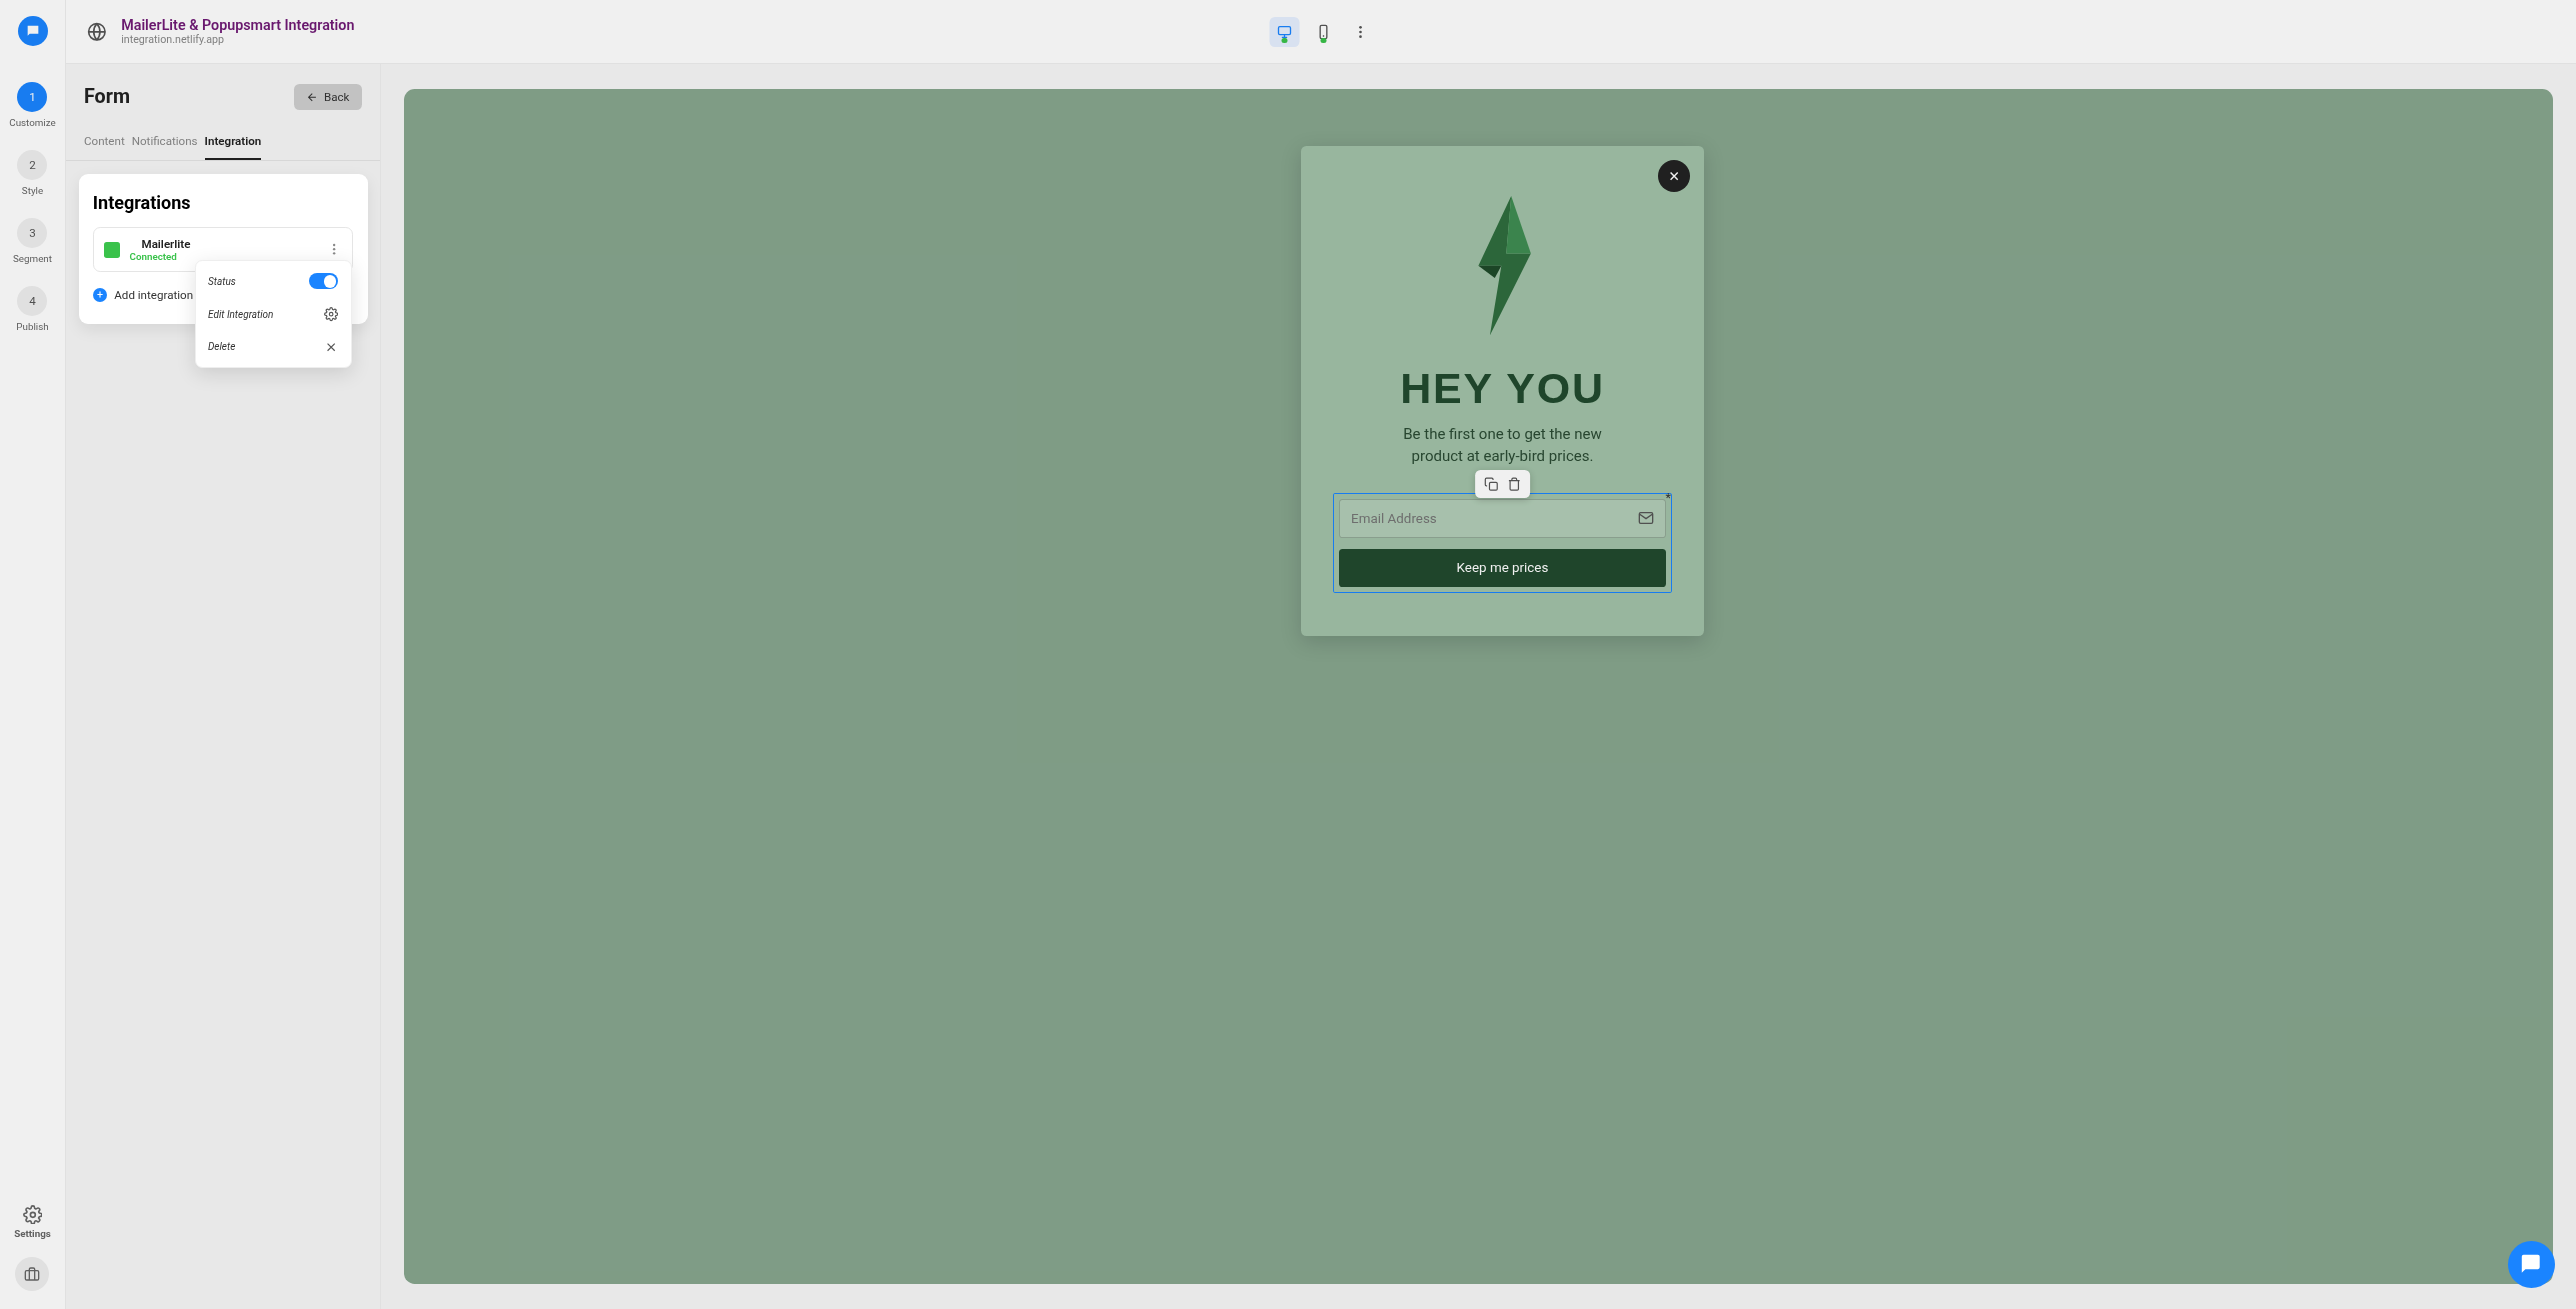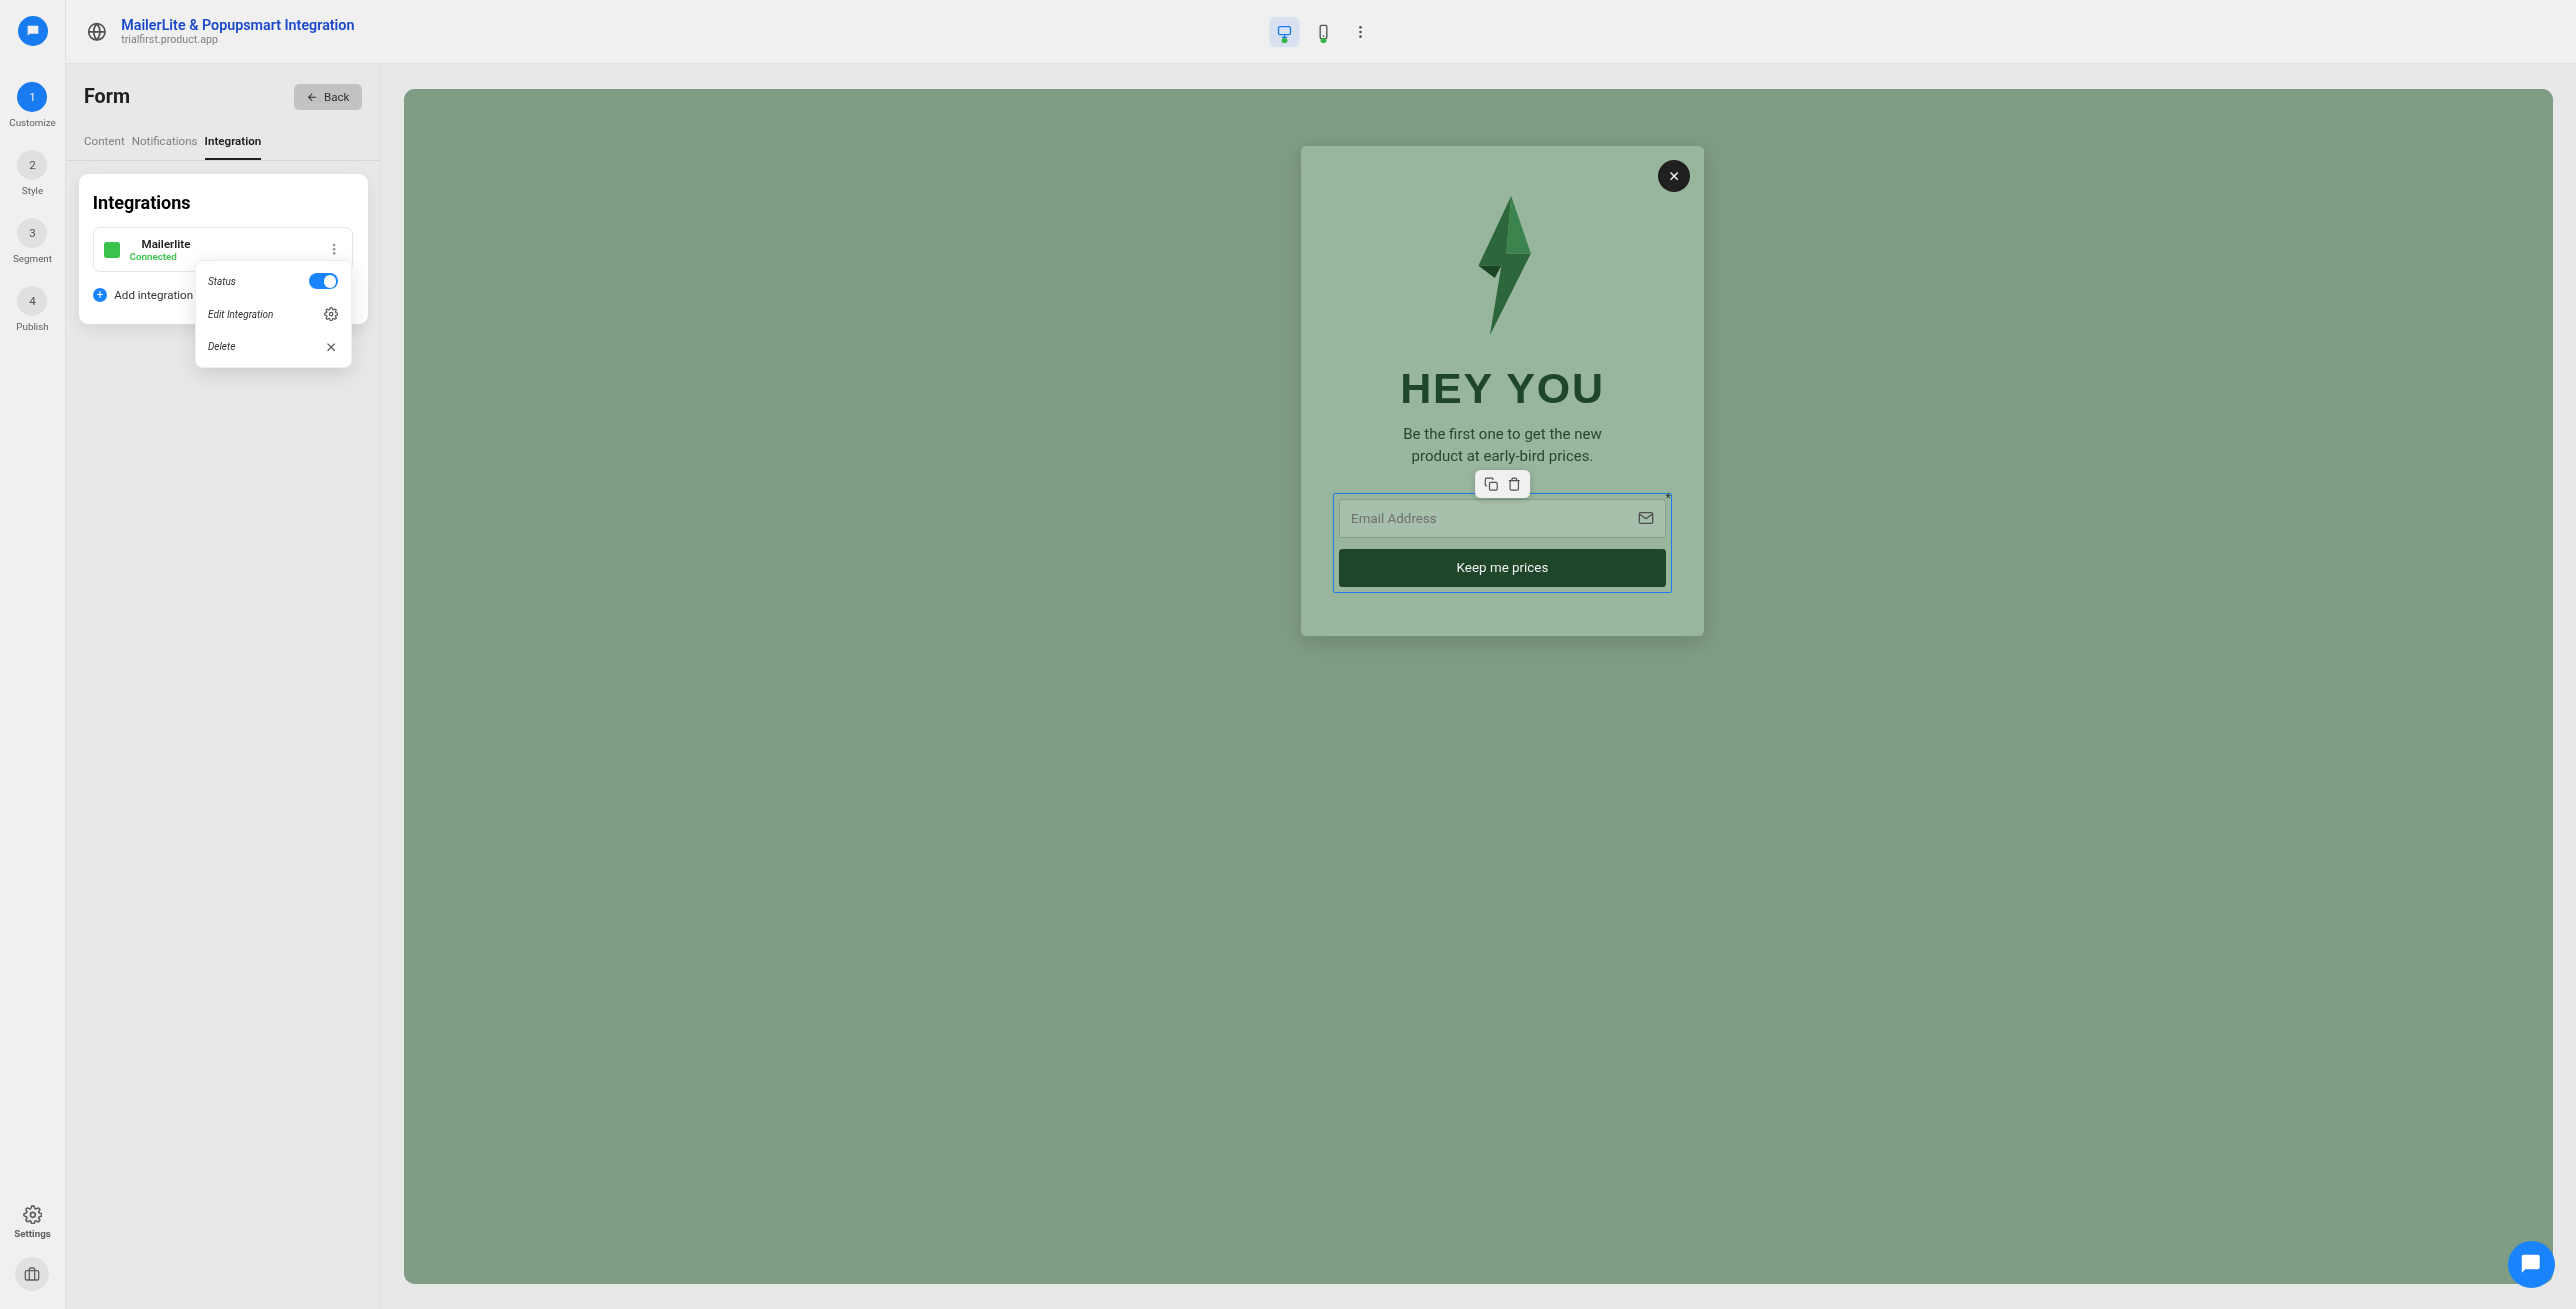--- a/index.html
+++ b/index.html
@@ -23,21 +23,21 @@
 .rail-bottom { margin-top:auto; display:flex; flex-direction:column; align-items:center; gap:18px; margin-bottom:18px;font-weight:bold; }
 .rail-settings { display:flex; flex-direction:column; align-items:center; gap:3.6px; cursor:pointer;}
 .rail-settings .lbl { font-size:9.8px; color:#666; }
 .rail-biz { width:34px; height:34px; border-radius:50%; background:#efefef; display:flex; align-items:center;justify-content:center; cursor:pointer;}
 
 
 .main { flex:1; display:flex; flex-direction:column; position:relative; }
 .topbar { height:64px; display:flex; align-items:center; padding:0 19.7px; background:#ffffff; border-bottom:0.9px solid #eee; gap:12.5px; }
 .globe-btn { width:23px;height:23px; color:#555; display:flex;align-items:center;justify-content:center; cursor:pointer;}
 .top-title { display:flex; flex-direction:column; }
-.top-title .t { font-size:14.3px; font-weight:600; color:#1d4ed8; }
+.top-title .t { font-size:14.3px; font-weight:600; color:#701a75; }
 .top-title .s { font-size:10.7px; color:#888; }
 .top-center { margin-left:auto; margin-right:auto; display:flex; align-items:center; gap:9px; position:absolute; left:50%; transform:translateX(-50%); }
 .device-btn { width:30px;height:30px; border-radius:5.4px; display:flex; align-items:center; justify-content:center; position:relative; cursor:pointer; }
 .device-btn.active { background:#e6f0ff; }
 .device-btn svg { width:16px;height:16px; }
 .device-dot { position:absolute; bottom:3.6px; width:5.4px;height:5.4px; border-radius:50%; background:#3ac24b; }
 .top-more { width:25px;height:25px; display:flex;align-items:center;justify-content:center; cursor:pointer; color:#555;}
 
 
 .content-row { flex:1; display:flex; overflow:hidden; }
@@ -141,21 +141,21 @@
   <div class="main">
     <div class="topbar">
       <div class="globe-btn">
         <svg width="19.7" height="19.7" viewBox="0 0 24 24" fill="none" stroke="#555" stroke-width="2">
             <circle cx="12" cy="12" r="10"></circle>
             <path d="M2 12h20M12 2a15 15 0 0 1 0 20M12 2a15 15 0 0 0 0 20"></path>
           </svg>
       </div>
       <div class="top-title">
         <div class="t">MailerLite &amp; Popupsmart Integration</div>
-        <div class="s">trialfirst.product.app</div>
+        <div class="s">integration.netlify.app</div>
       </div>
       <div class="top-center">
         <div class="device-btn active">
           <svg viewBox="0 0 24 24" fill="none" stroke="#1a84ff" stroke-width="2">
               <rect x="3" y="4" width="18" height="12" rx="2"></rect>
               <path d="M8 20h8M12 16v4"></path>
             </svg>
           <div class="device-dot"></div>
         </div>
         <div class="device-btn">

